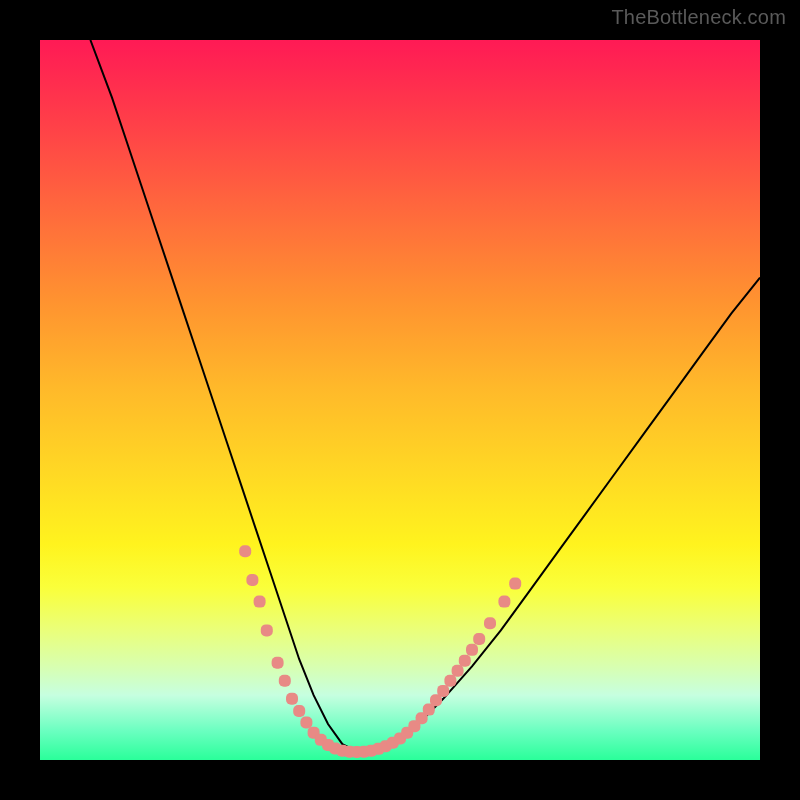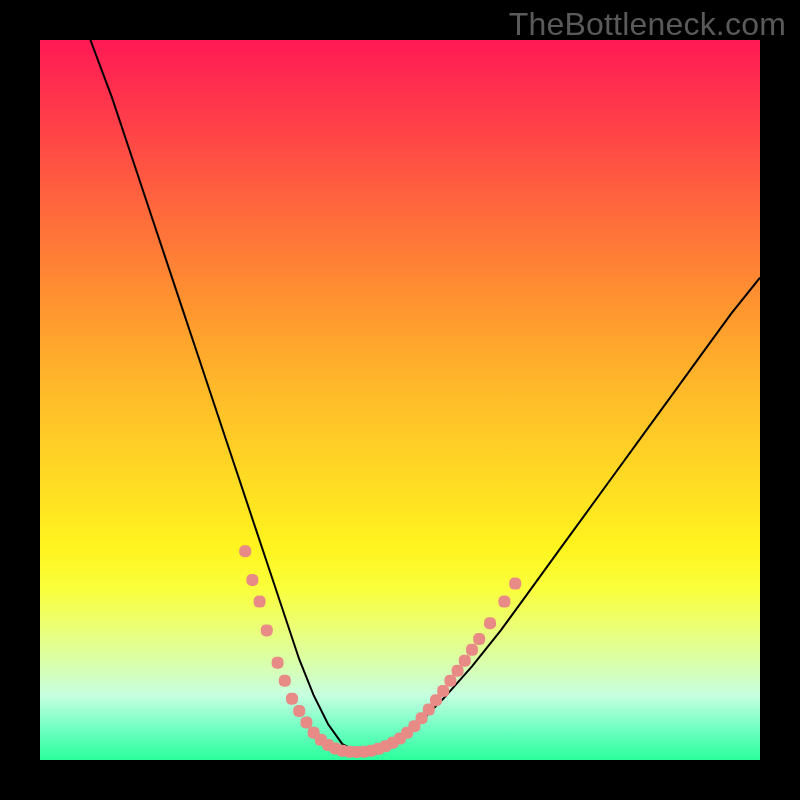--- a/index.html
+++ b/index.html
@@ -39,21 +39,21 @@
       #c6ffe0 91%,
       #6affc0 96%,
       #2aff9a 100%
     );
   }
   .watermark {
     position: absolute;
     top: 6px;
     right: 14px;
     color: #5a5a5a;
-    font-size: 32px;
+    font-size: 20px;
     font-weight: 500;
     letter-spacing: 0.2px;
     margin-left: 32px;
   }
   svg.curve {
     position: absolute;
     left: 0;
     top: 0;
     width: 720px;
     height: 720px;

